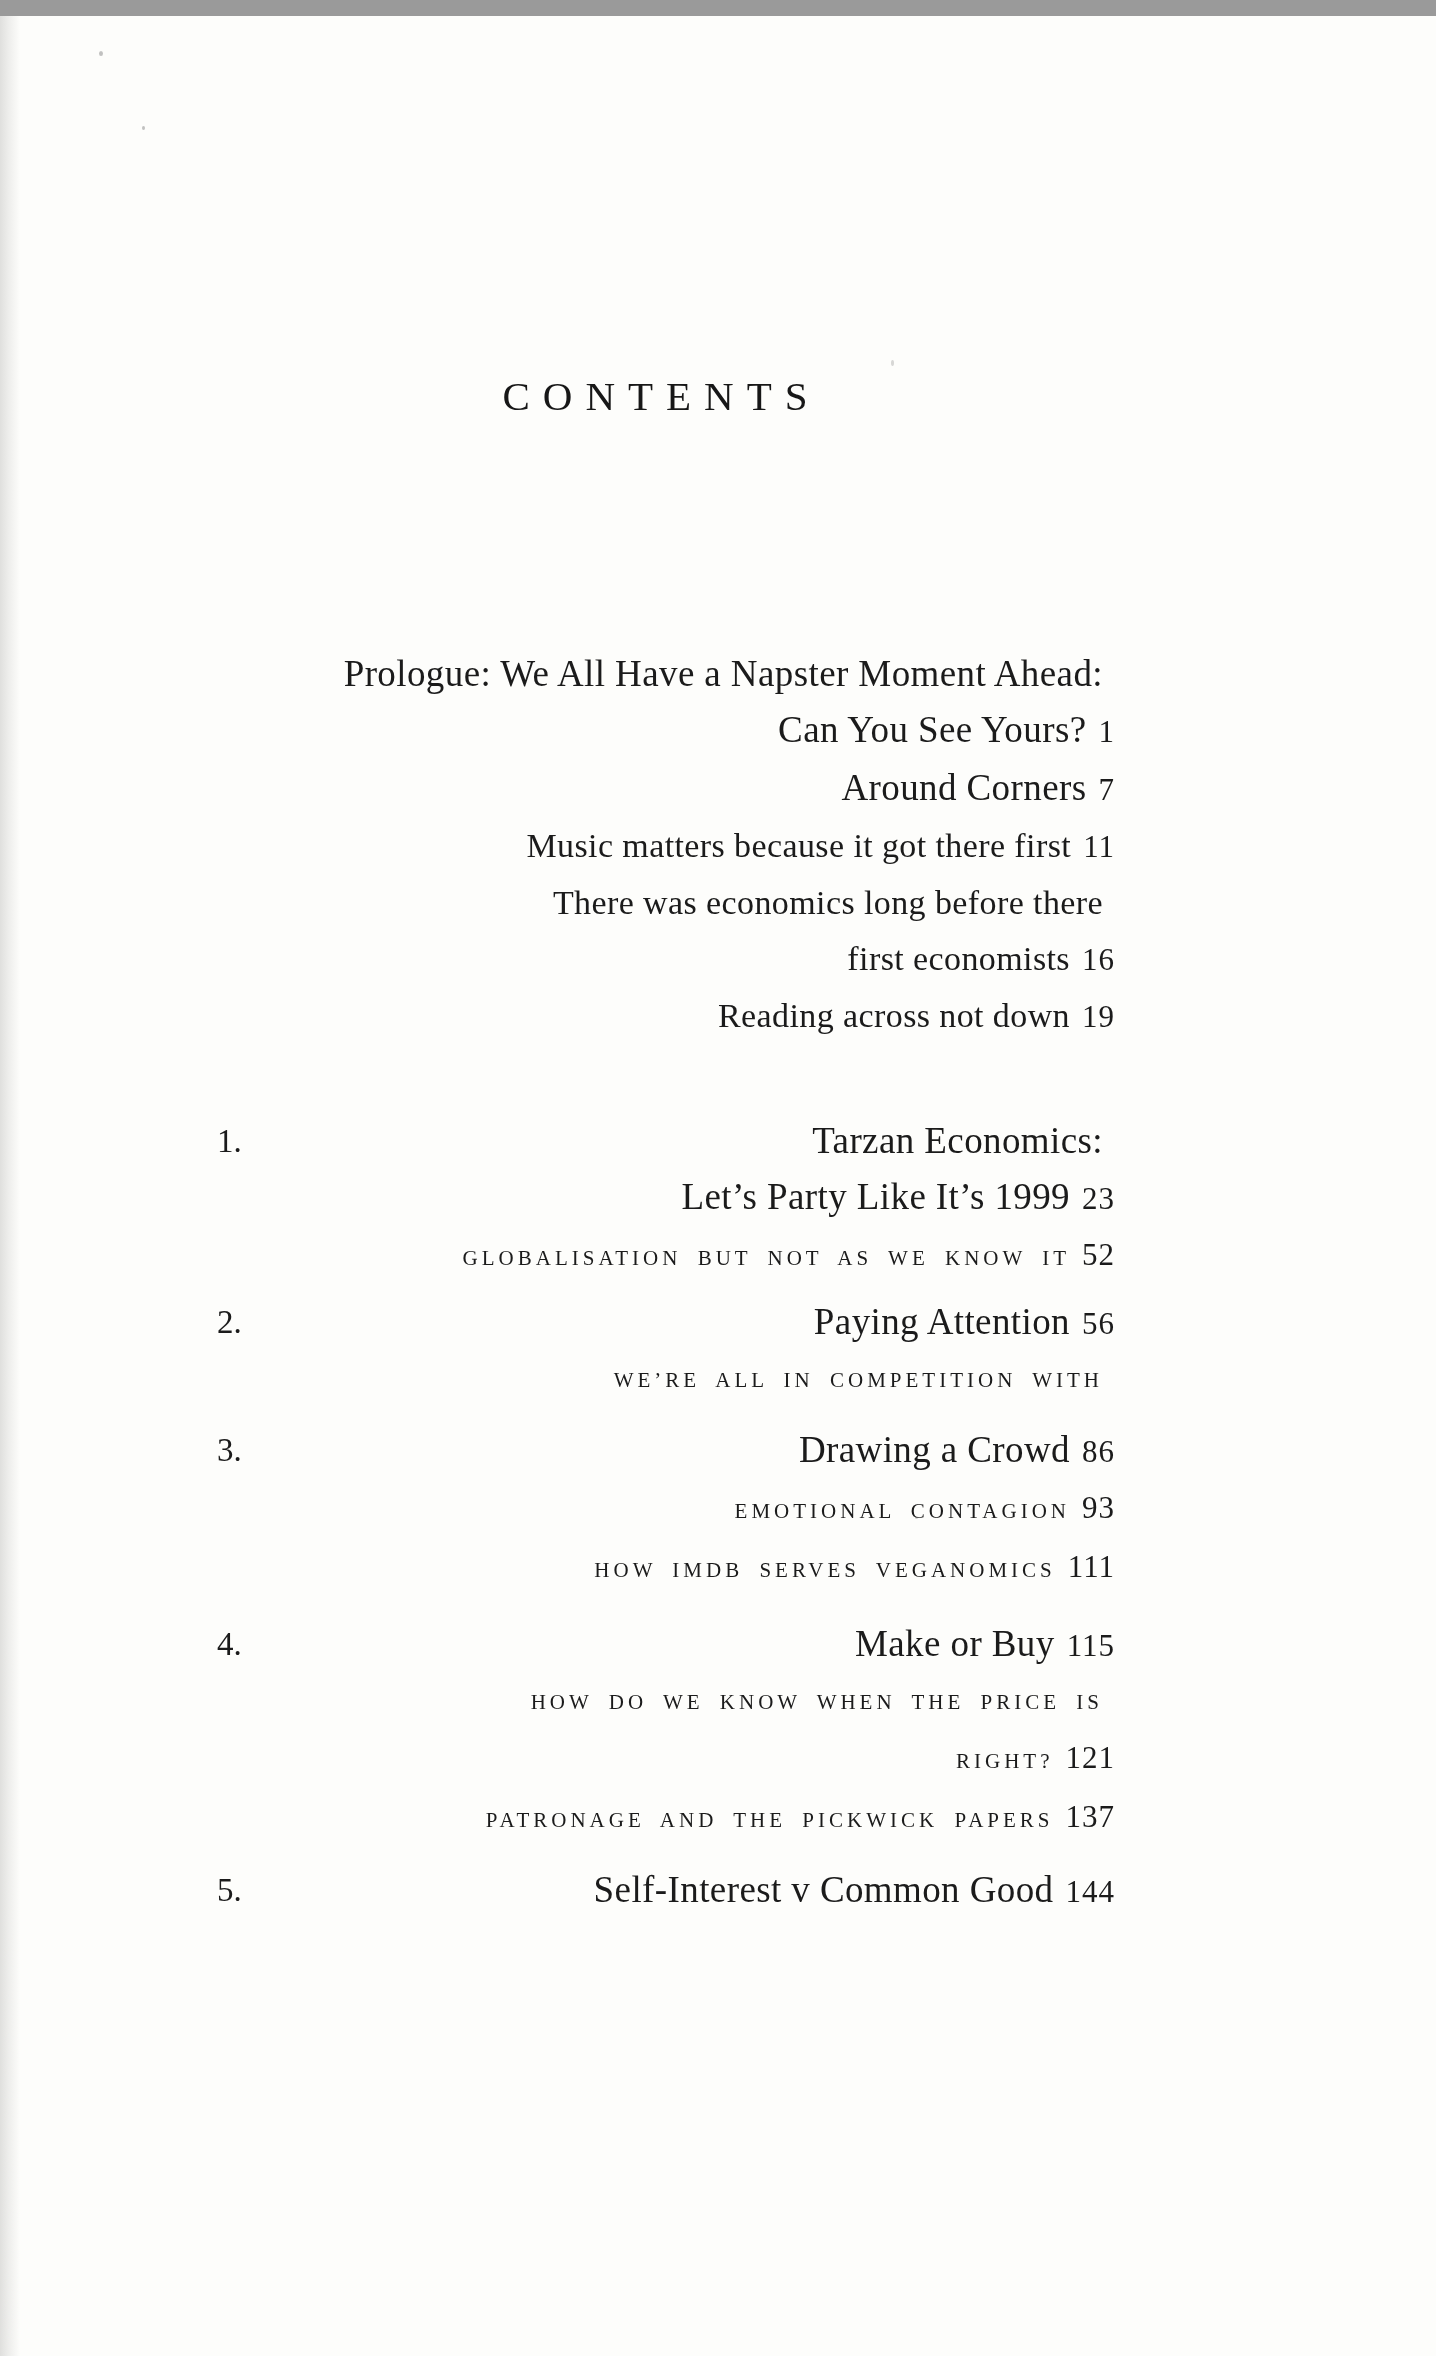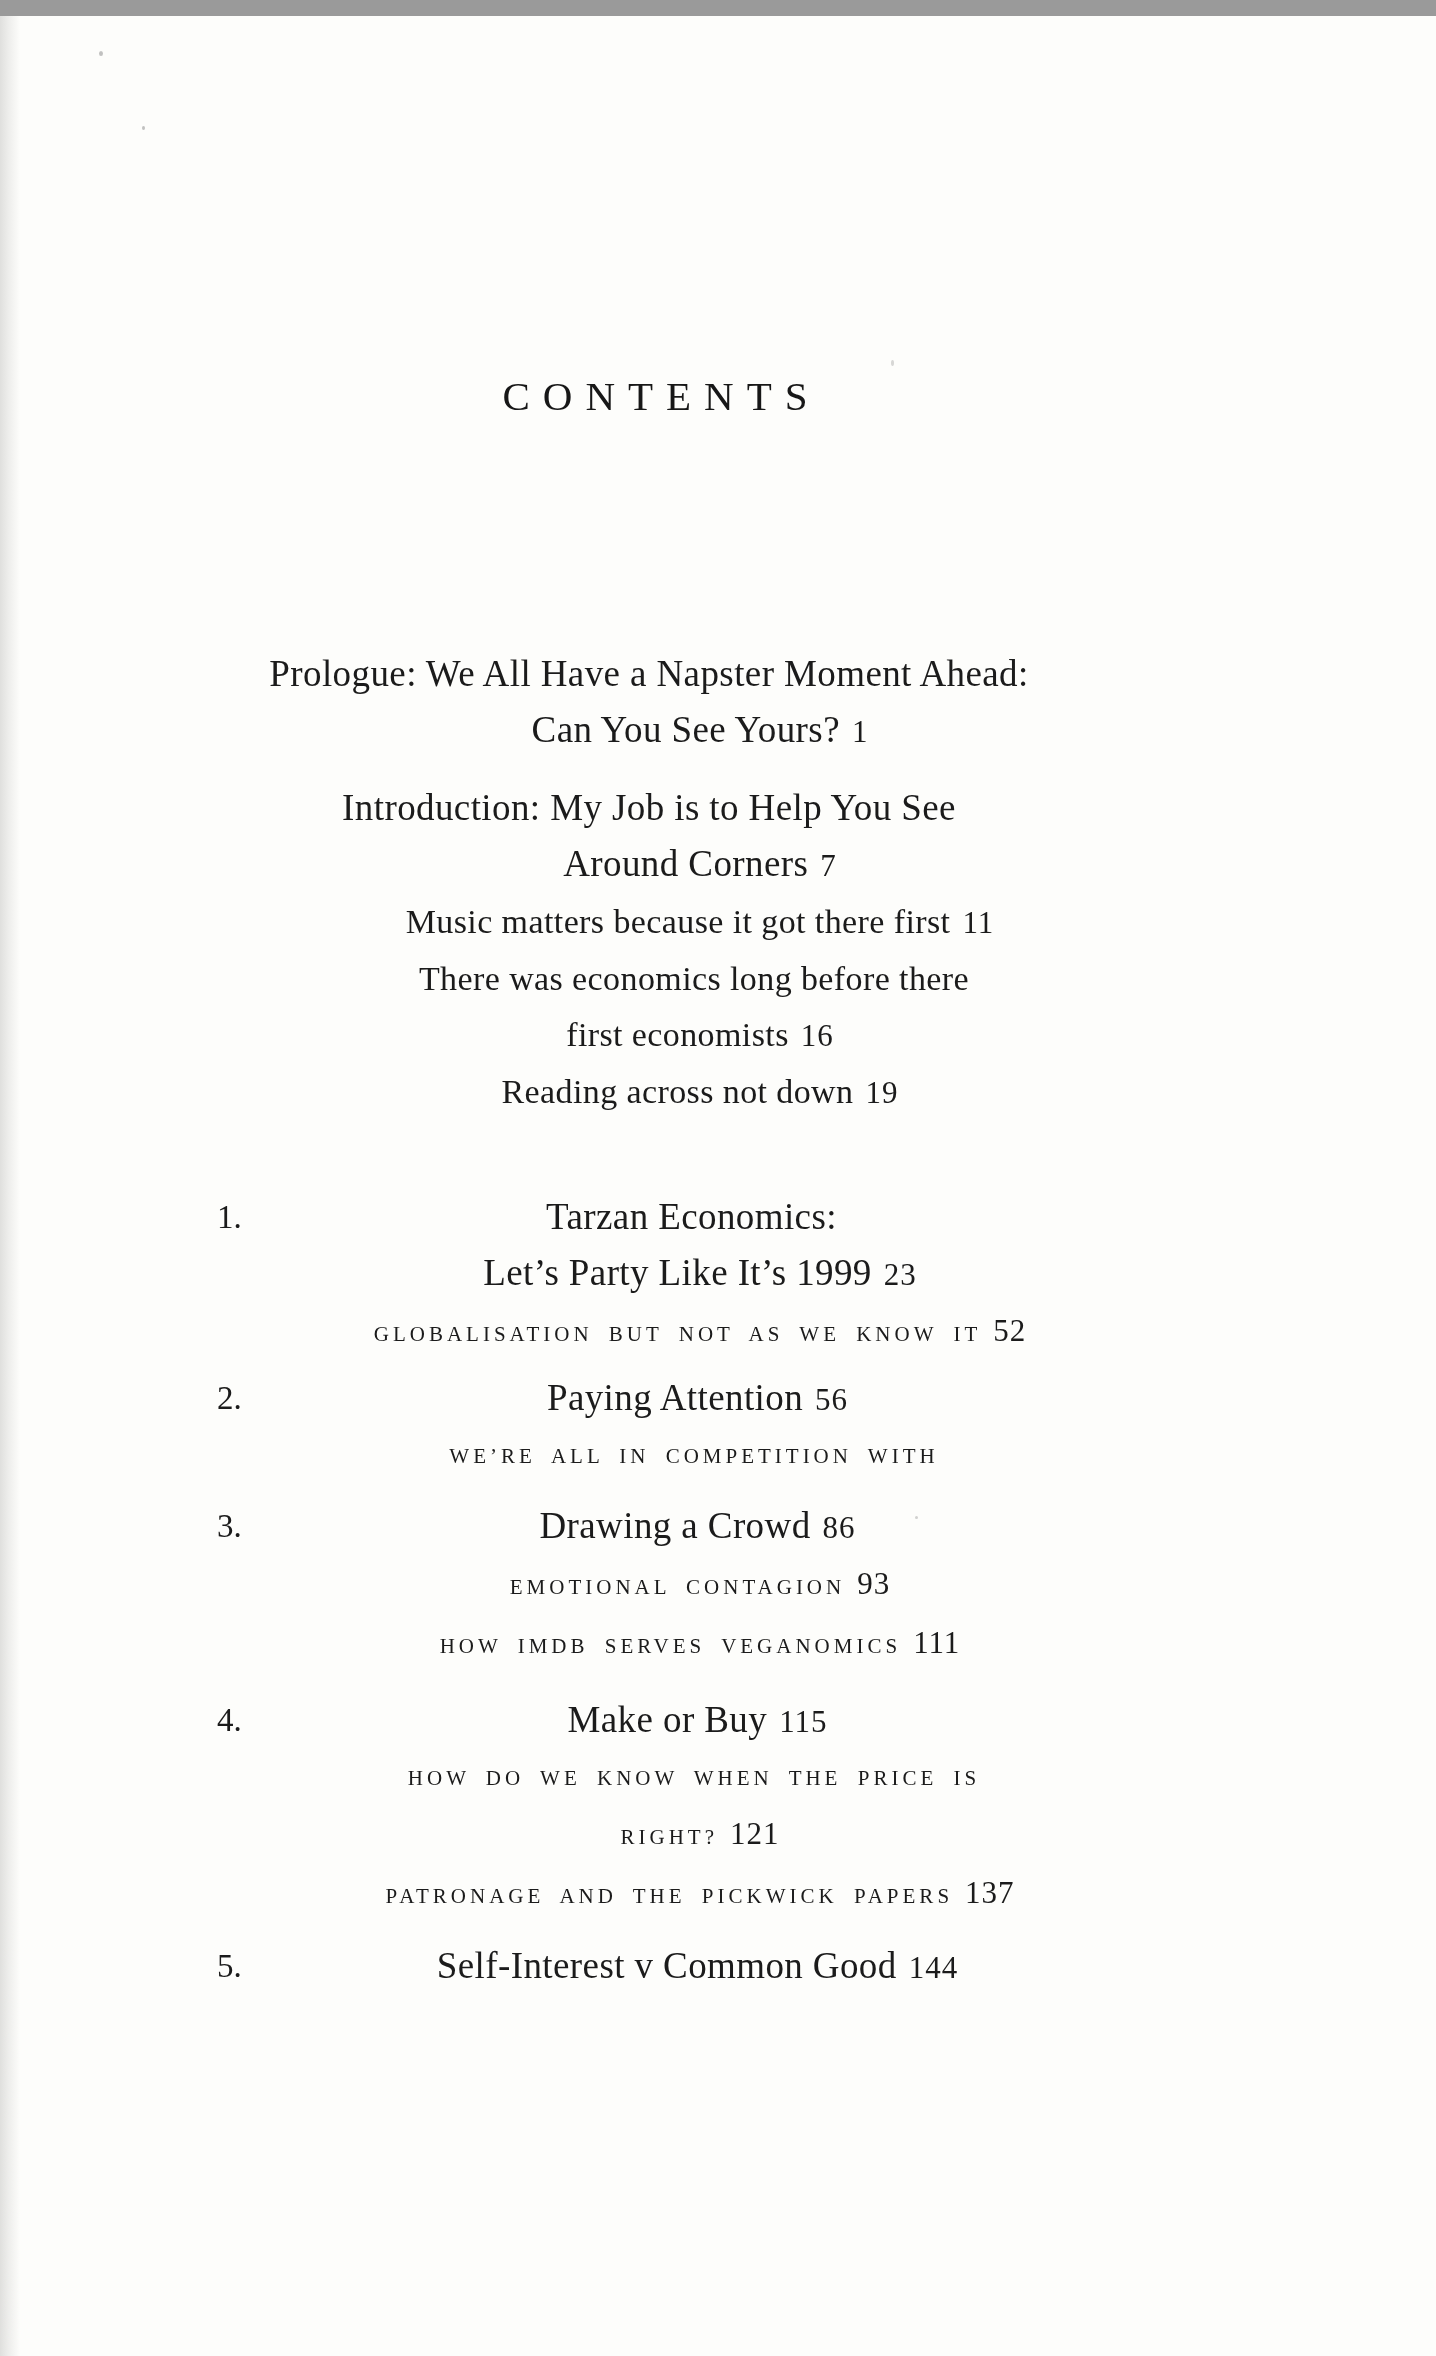--- a/index.html
+++ b/index.html
@@ -51,21 +51,21 @@
 
   .toc {
     position: absolute;
     left: 195px;
     top: 630px;
     width: 920px;
   }
   .row {
     position: relative;
     display: flex;
-    justify-content: center;
+    justify-content: flex-end;
     align-items: baseline;
     line-height: 56px;
     min-height: 56px;
   }
   .row .txt {
     font-size: 37px;
     letter-spacing: .4px;
     white-space: nowrap;
   }
   .row .pg {
@@ -117,24 +117,20 @@
 
     <div class="row">
       <span class="txt">Prologue: We All Have a Napster Moment Ahead:</span>
       <span class="pg"></span>
     </div>
     <div class="row ind1">
       <span class="txt">Can You See Yours?</span>
       <span class="pg">1</span>
     </div>
 
-    <div class="row gap-sm">
-      <span class="txt">Introduction: My Job is to Help You See</span>
-      <span class="pg"></span>
-    </div>
     <div class="row ind1">
       <span class="txt">Around Corners</span>
       <span class="pg">7</span>
     </div>
     <div class="row ind1 italic">
       <span class="txt">Music matters because it got there first</span>
       <span class="pg">11</span>
     </div>
     <div class="row ind1 italic">
       <span class="txt">There was economics long before there</span>

